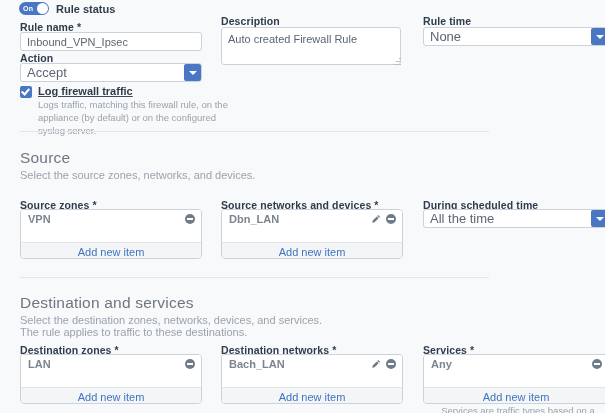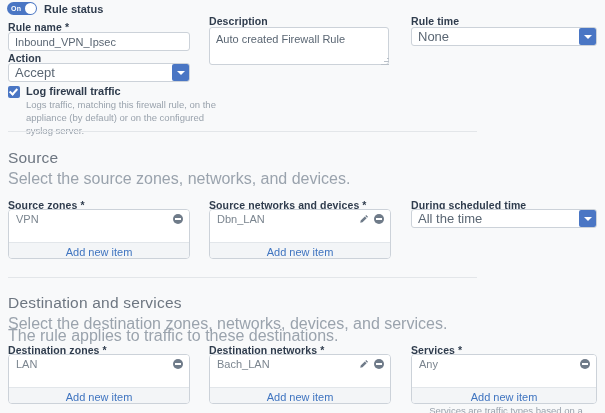--- a/index.html
+++ b/index.html
@@ -9,21 +9,21 @@
   body {
     width: 605px;
     height: 413px;
     background: #f8f9fa;
     font-family: "Liberation Sans", sans-serif;
     font-size: 11px;
     color: #3d4b5c;
     overflow: hidden;
     position: relative;
   }
-  .page { position: relative; width: 485px; height: 413px; }
+  .page { position: relative; width: 485px; height: 413px; margin-left: 12px; }
 
   
   .divider {
     position: absolute;
     left: 8px;
     right: 8px;
     height: 1px;
     background: #e3e6e9;
   }
   .label {
@@ -38,21 +38,21 @@
     color: #9aa3ad;
     line-height: 1.35;
   }
   .section-title {
     font-size: 15.5px;
     color: #6d7681;
     font-weight: normal;
     letter-spacing: .2px;
   }
   .section-sub {
-    font-size: 16px;
+    font-size: 11px;
     color: #9aa3ad;
     line-height: 1.5;
   }
 
   
   .toggle-row { position: absolute; left: 7px; top: 2px; display: flex; align-items: center; gap: 7px; }
   .toggle {
     width: 30px; height: 13px; border-radius: 7px;
     background: #4a76c4; position: relative; display: block;
   }
@@ -132,21 +132,21 @@
     flex: 0 0 auto;
   }
   .caret {
     width: 0; height: 0;
     border-left: 4px solid transparent;
     border-right: 4px solid transparent;
     border-top: 4px solid #ffffff;
   }
 
   
-  .checkbox-row { position: absolute; display: flex; align-items: flex-start; gap: 6px; }
+  .checkbox-row { position: absolute; display: flex; align-items: flex-start; gap: 6px; text-decoration: underline; }
   .checkbox {
     width: 12px; height: 12px; flex: 0 0 auto;
     background: #4a76c4; border-radius: 2px;
     position: relative; margin-top: 1px;
   }
   .checkbox::after {
     content: "";
     position: absolute;
     left: 3px; top: 1px;
     width: 3px; height: 6px;
@@ -165,21 +165,21 @@
     background: #ffffff;
     overflow: hidden;
   }
   .listbox .items { height: 32px; background:#ffffff; }
   .listbox .item {
     height: 17px;
     display: flex; align-items: center;
     padding: 0 6px 0 7px;
     font-size: 11px; color: #7b858f;
   }
-  .listbox .item .txt { flex: 1; white-space: nowrap; overflow: hidden; }
+  .listbox .item .txt { flex: 1; white-space: nowrap; overflow: hidden; font-weight: bold; }
   .listbox .item .icons { display: flex; align-items: center; gap: 5px; }
   .icon-minus {
     width: 10px; height: 10px; border-radius: 50%;
     background: #6f7b89; position: relative; display: inline-block;
   }
   .icon-minus::after {
     content: "";
     position: absolute; left: 2px; top: 4.5px;
     width: 6px; height: 1.5px; background: #ffffff;
   }

